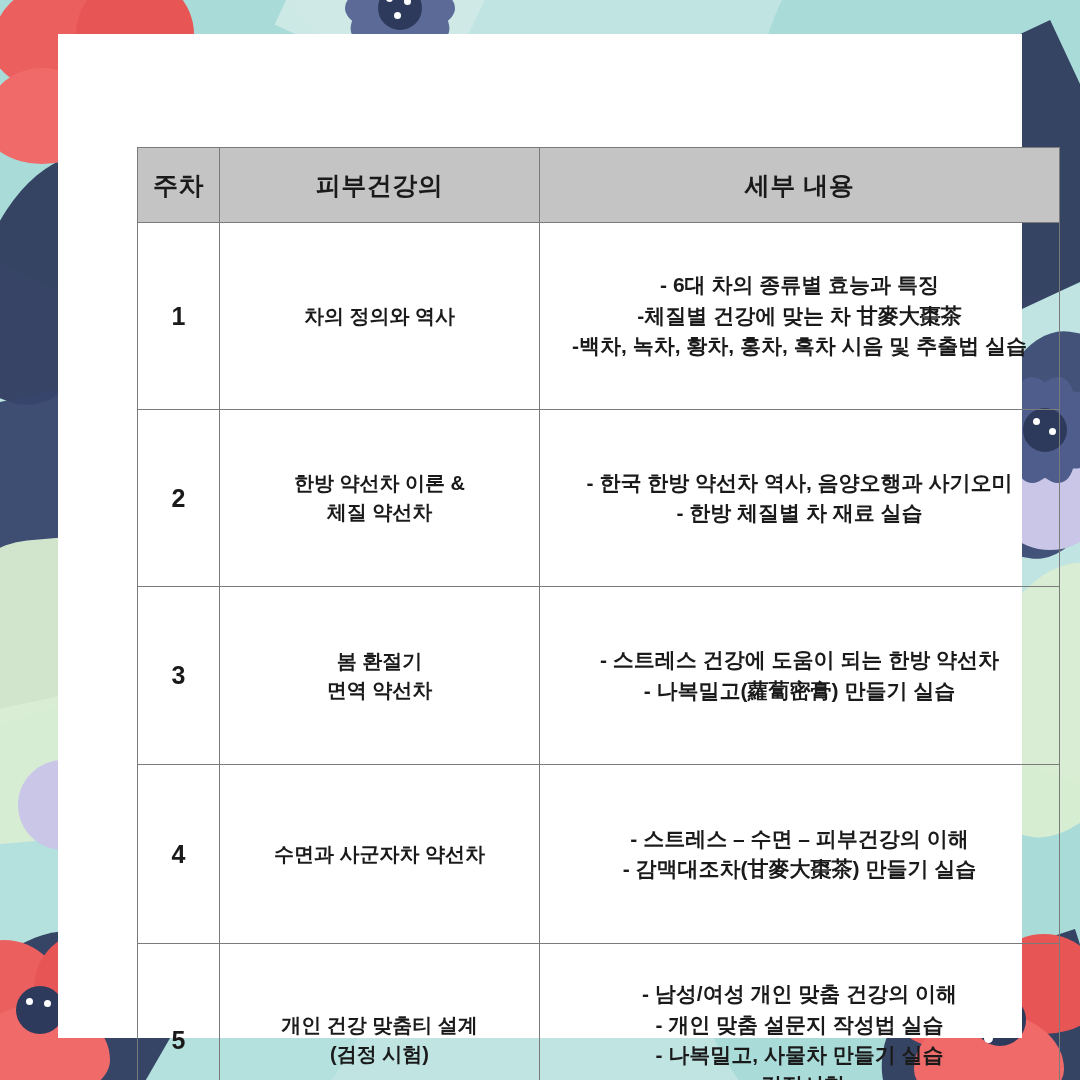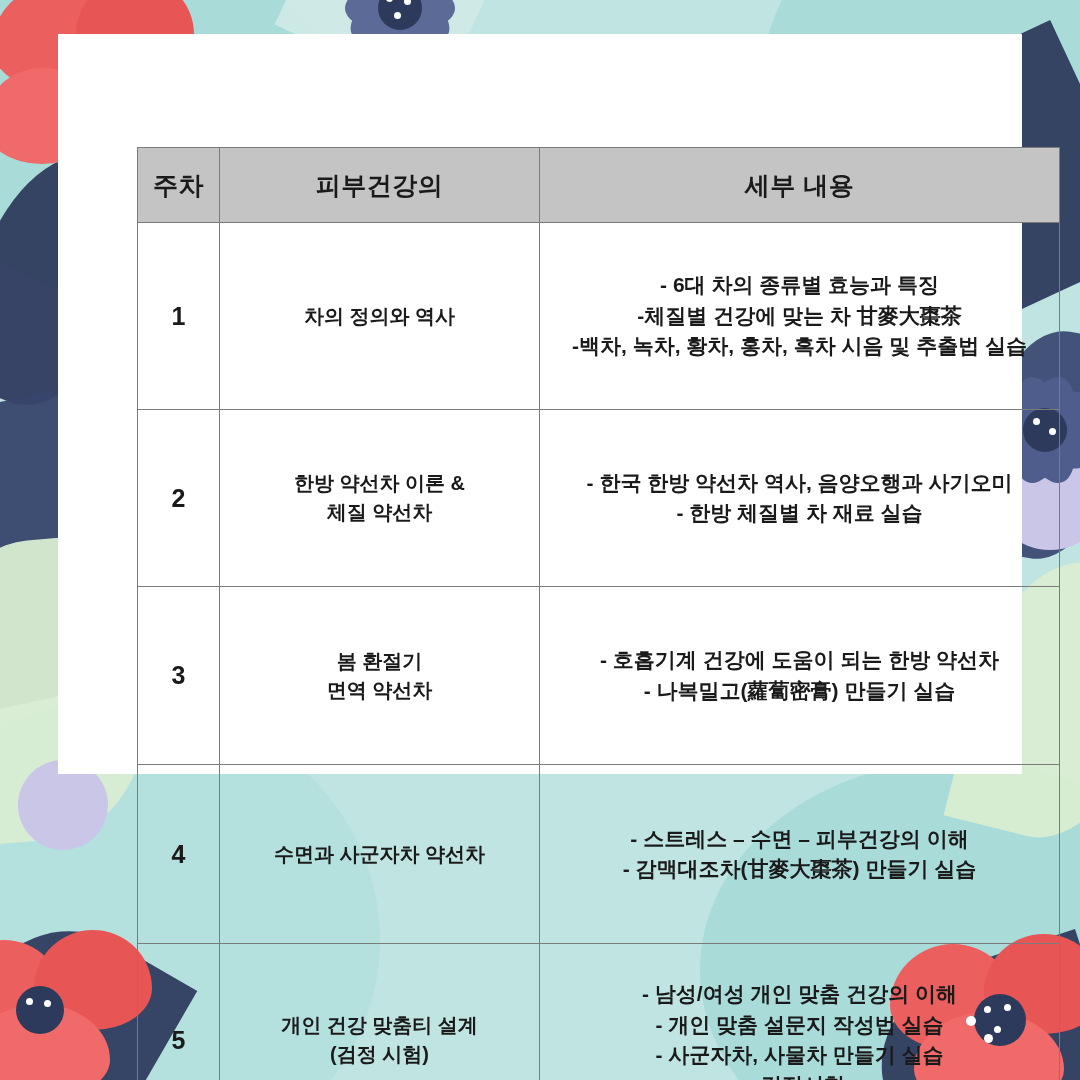--- a/index.html
+++ b/index.html
@@ -67,21 +67,21 @@
     border-radius: 50%;
     background: #ffffff;
   }
 
   
   #card {
     position: absolute;
     left: 58px;
     top: 34px;
     width: 964px;
-    height: 740px;
+    height: 1004px;
     background: #ffffff;
     box-shadow: 0 0 0 0 rgba(0,0,0,0);
   }
 
   
   #schedule-table {
     position: absolute;
     left: 79px;
     top: 113px;
     width: 922px;
@@ -256,21 +256,21 @@
         </td>
       </tr>
 
       <tr class="r3">
         <td class="week">3</td>
         <td class="unit">
           <span class="line">봄 환절기</span>
           <span class="line">면역 약선차</span>
         </td>
         <td class="detail">
-          <span class="line">- 호흡기계 건강에 도움이 되는 한방 약선차</span>
+          <span class="line">- 스트레스 건강에 도움이 되는 한방 약선차</span>
           <span class="line">- 나복밀고(蘿蔔密膏) 만들기 실습</span>
         </td>
       </tr>
 
       <tr class="r4">
         <td class="week">4</td>
         <td class="unit">
           <span class="line">수면과 사군자차 약선차</span>
         </td>
         <td class="detail">
@@ -281,20 +281,20 @@
 
       <tr class="r5">
         <td class="week">5</td>
         <td class="unit">
           <span class="line">개인 건강 맞춤티 설계</span>
           <span class="line">(검정 시험)</span>
         </td>
         <td class="detail">
           <span class="line">- 남성/여성 개인 맞춤 건강의 이해</span>
           <span class="line">- 개인 맞춤 설문지 작성법 실습</span>
-          <span class="line">- 사군자차, 사물차 만들기 실습</span>
+          <span class="line">- 나복밀고, 사물차 만들기 실습</span>
           <span class="line">-검정시험</span>
         </td>
       </tr>
 
     </tbody>
   </table>
 </div>
 
 </body></html>

